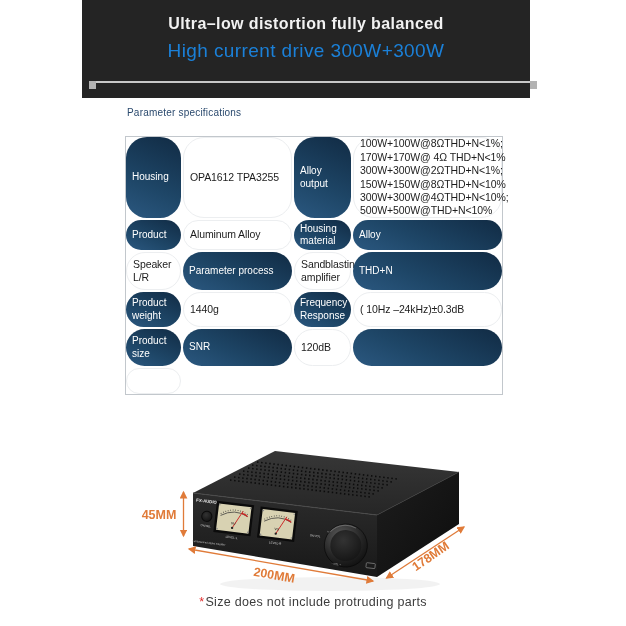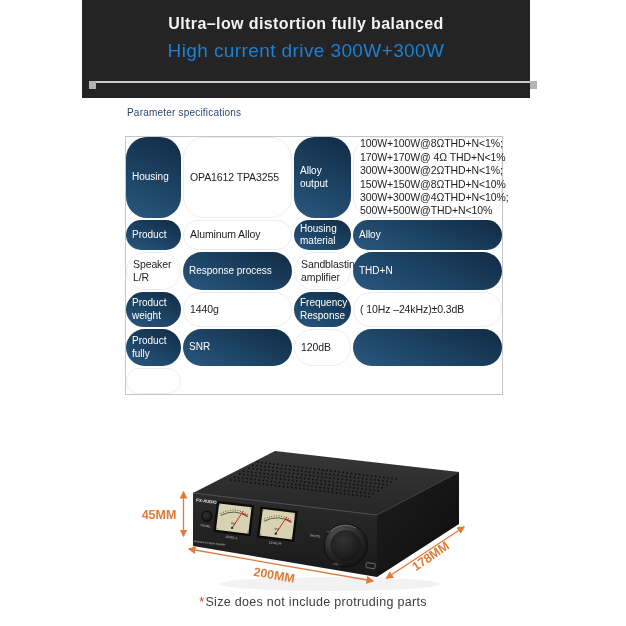--- a/index.html
+++ b/index.html
@@ -88,30 +88,30 @@
 150W+150W@8ΩTHD+N&lt;10%
 300W+300W@4ΩTHD+N&lt;10%;
 500W+500W@THD+N&lt;10%</div>
 
   <div class="cell cell-label">Product</div>
   <div class="cell cell-value">Aluminum Alloy</div>
   <div class="cell cell-label">Housing material</div>
 
   <div class="cell cell-label">Alloy</div>
   <div class="cell cell-value">Speaker L/R</div>
-  <div class="cell cell-label">Response process</div>
+  <div class="cell cell-label">Parameter process</div>
   <div class="cell cell-value">Sandblasting amplifier</div>
 
   <div class="cell cell-label">THD+N</div>
   <div class="cell cell-label">Product weight</div>
   <div class="cell cell-value">1440g</div>
 
   <div class="cell cell-label">Frequency Response</div>
   <div class="cell cell-value">( 10Hz –24kHz)±0.3dB</div>
-  <div class="cell cell-label">Product fully</div>
+  <div class="cell cell-label">Product size</div>
 
   <div class="cell cell-label">SNR</div>
   <div class="cell cell-value">120dB</div>
   <div class="cell cell-label"></div>
   <div class="cell cell-value"></div>
 </div>
 
 <svg class="figure" viewBox="0 425 626 195">
   <defs>
     <linearGradient id="topGrad" x1="0" y1="0" x2="0" y2="1">

